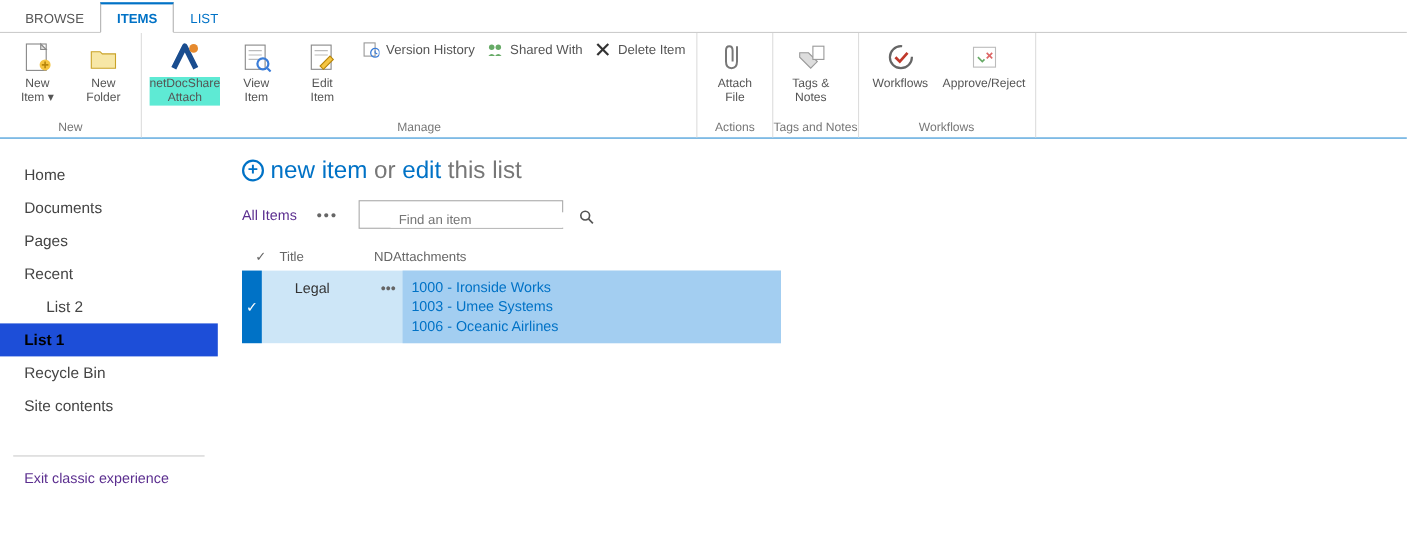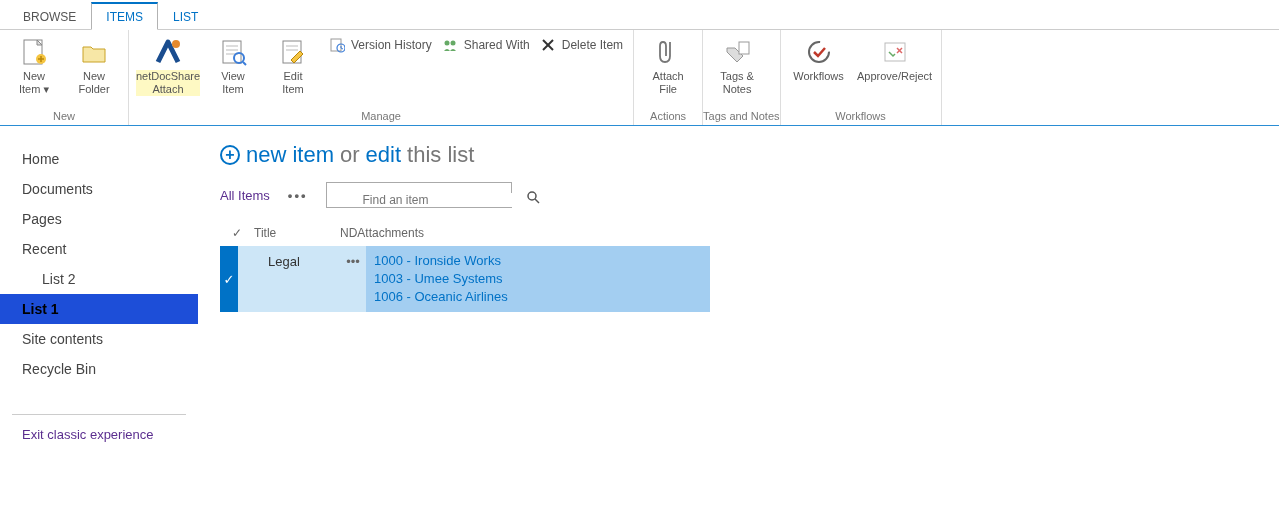--- a/index.html
+++ b/index.html
@@ -2,30 +2,30 @@
 <html><head>
 <meta charset="utf-8">
 <style>
 * { box-sizing: border-box; margin: 0; padding: 0; font-family: "Segoe UI", Arial, sans-serif; }
 body { font-size: 13px; color: #333; background: #fff; }
 
 
 .tabs { display: flex; height: 30px; border-bottom: 1px solid #ccc; padding-left: 8px; align-items: flex-end; position: relative; }
 .tab { padding: 6px 14px 5px; font-size: 12px; color: #0072c6; cursor: pointer; border: 1px solid transparent; border-bottom: none; position: relative; }
 .tab.plain { color: #555; }
-.tab.active { border: 1px solid #b2b2b2; border-bottom: 1px solid #fff; background: #fff; border-top: 2px solid #0072c6; margin-bottom: -1px; }
+.tab.active { border: 1px solid #b2b2b2; border-bottom: 1px solid #fff; background: #fff; border-top: 2px solid #0072c6; margin-bottom: -1px; font-weight: bold; }
 
 
 .ribbon { display: flex; border-bottom: 1px solid #2a8dd4; background: #fff; height: 96px; }
 .group { border-right: 1px solid #ddd; display: flex; flex-direction: column; }
 .group-body { flex: 1; display: flex; align-items: flex-start; padding: 4px 6px 0; gap: 4px; }
 .group-label { text-align: center; font-size: 11px; color: #777; padding: 2px 0 3px; }
 .rbtn { display: flex; flex-direction: column; align-items: center; justify-content: flex-start; width: 56px; padding-top: 2px; cursor: pointer; text-align: center; font-size: 11px; color: #555; line-height: 13px; }
 .rbtn .ic { width: 32px; height: 32px; margin-bottom: 2px; display:flex;align-items:center;justify-content:center; }
-.rbtn.hl .lbl { background: #fef9c3; }
+.rbtn.hl .lbl { background: #5eead4; }
 .stack { display:flex; gap:2px; padding-top:2px; }
 .srow { display:flex; align-items:center; gap:6px; font-size:12px; color:#555; cursor:pointer; padding:1px 4px; }
 .srow .mic { width:16px; height:16px; display:flex;align-items:center;justify-content:center; flex:none;}
 
 
 .main { display:flex; }
 .sidebar { width: 198px; padding: 18px 0 0 0; }
 .nav-item { padding: 7px 0 7px 22px; font-size: 14px; color:#444; cursor:pointer; }
 .nav-item.sub { padding-left: 42px; }
 .nav-item.sel { background:#1d4ed8; font-weight:600; color:#000; }
@@ -222,22 +222,22 @@
 </div>
 
 <div class="main">
   <div class="sidebar">
     <div class="nav-item">Home</div>
     <div class="nav-item">Documents</div>
     <div class="nav-item">Pages</div>
     <div class="nav-item">Recent</div>
     <div class="nav-item sub">List 2</div>
     <div class="nav-item sel">List 1</div>
+    <div class="nav-item">Recycle Bin</div>
     <div class="nav-item">Site contents</div>
-    <div class="nav-item">Recycle Bin</div>
     <div class="divider"></div>
     <div class="exit-link">Exit classic experience</div>
   </div>
 
   <div class="content">
     <div class="newline">
       <span class="plus">+</span>
       <span class="ni">new item</span>
       <span>or</span>
       <span class="ed">edit</span>

